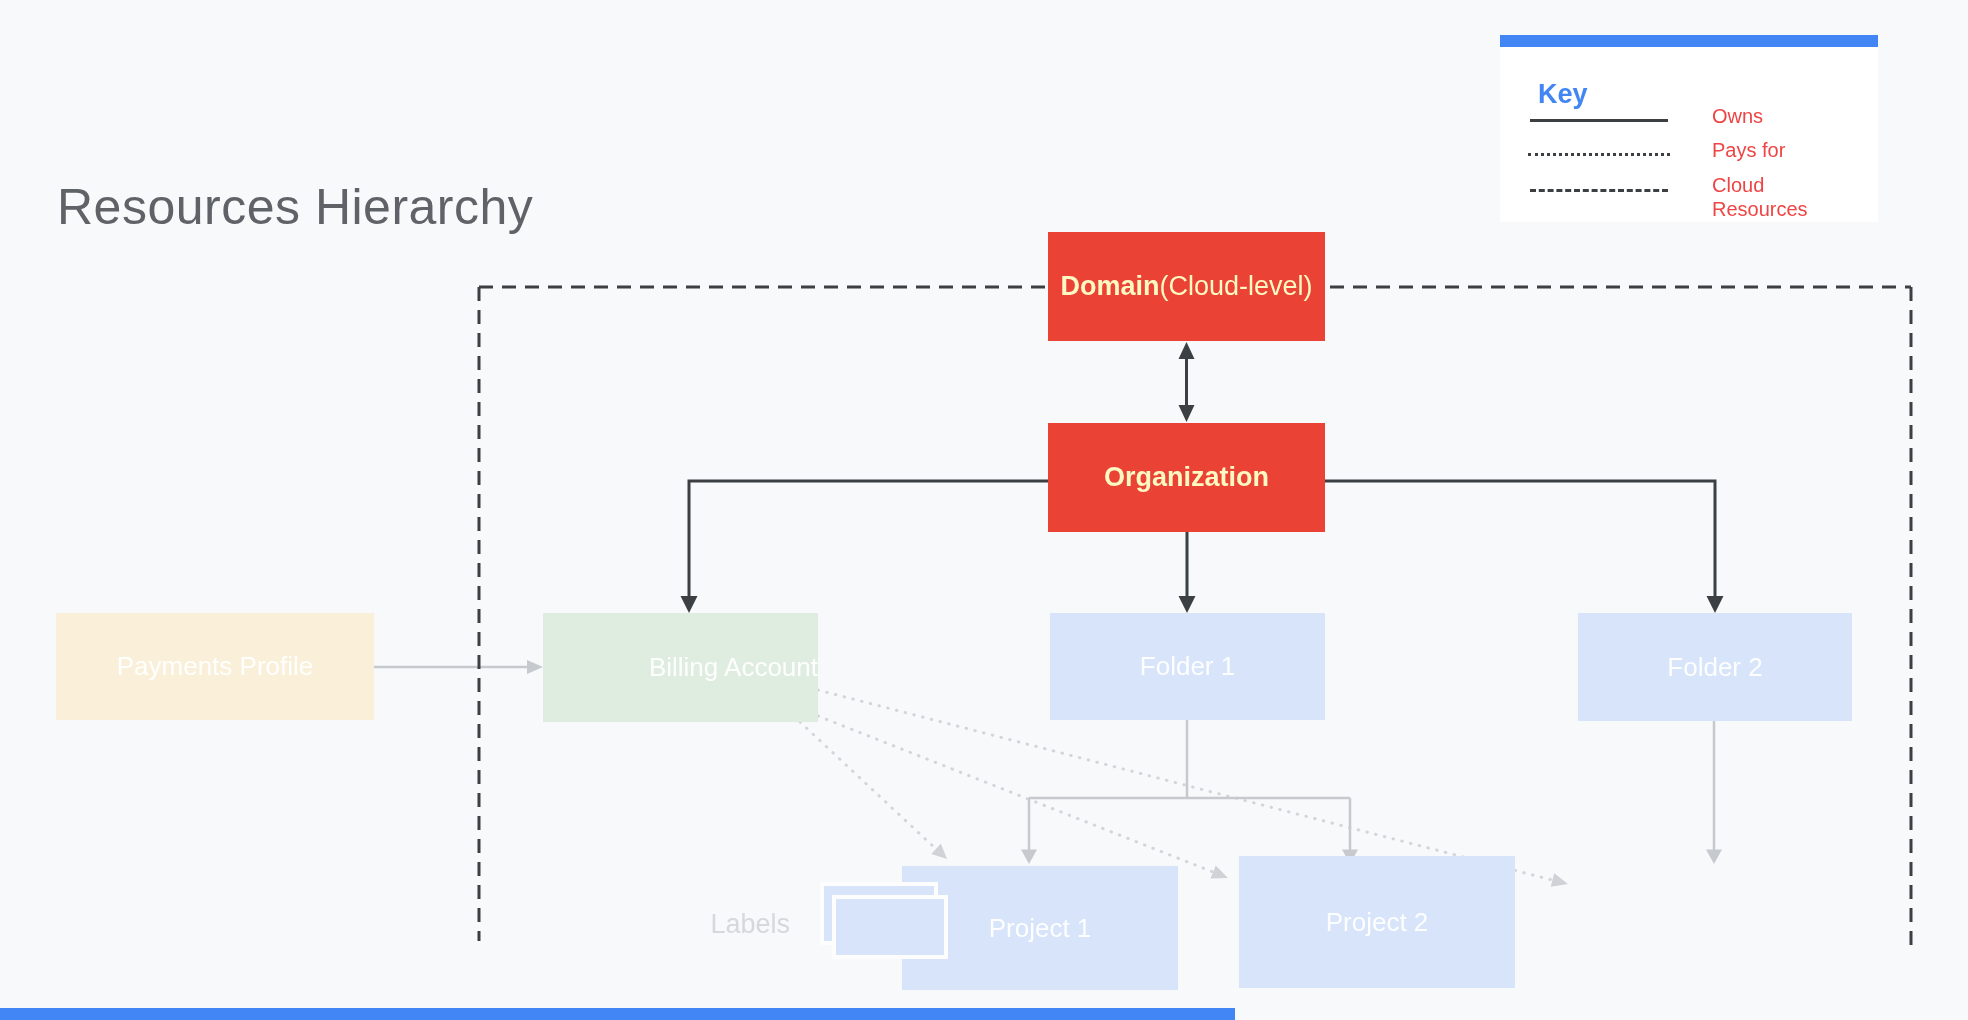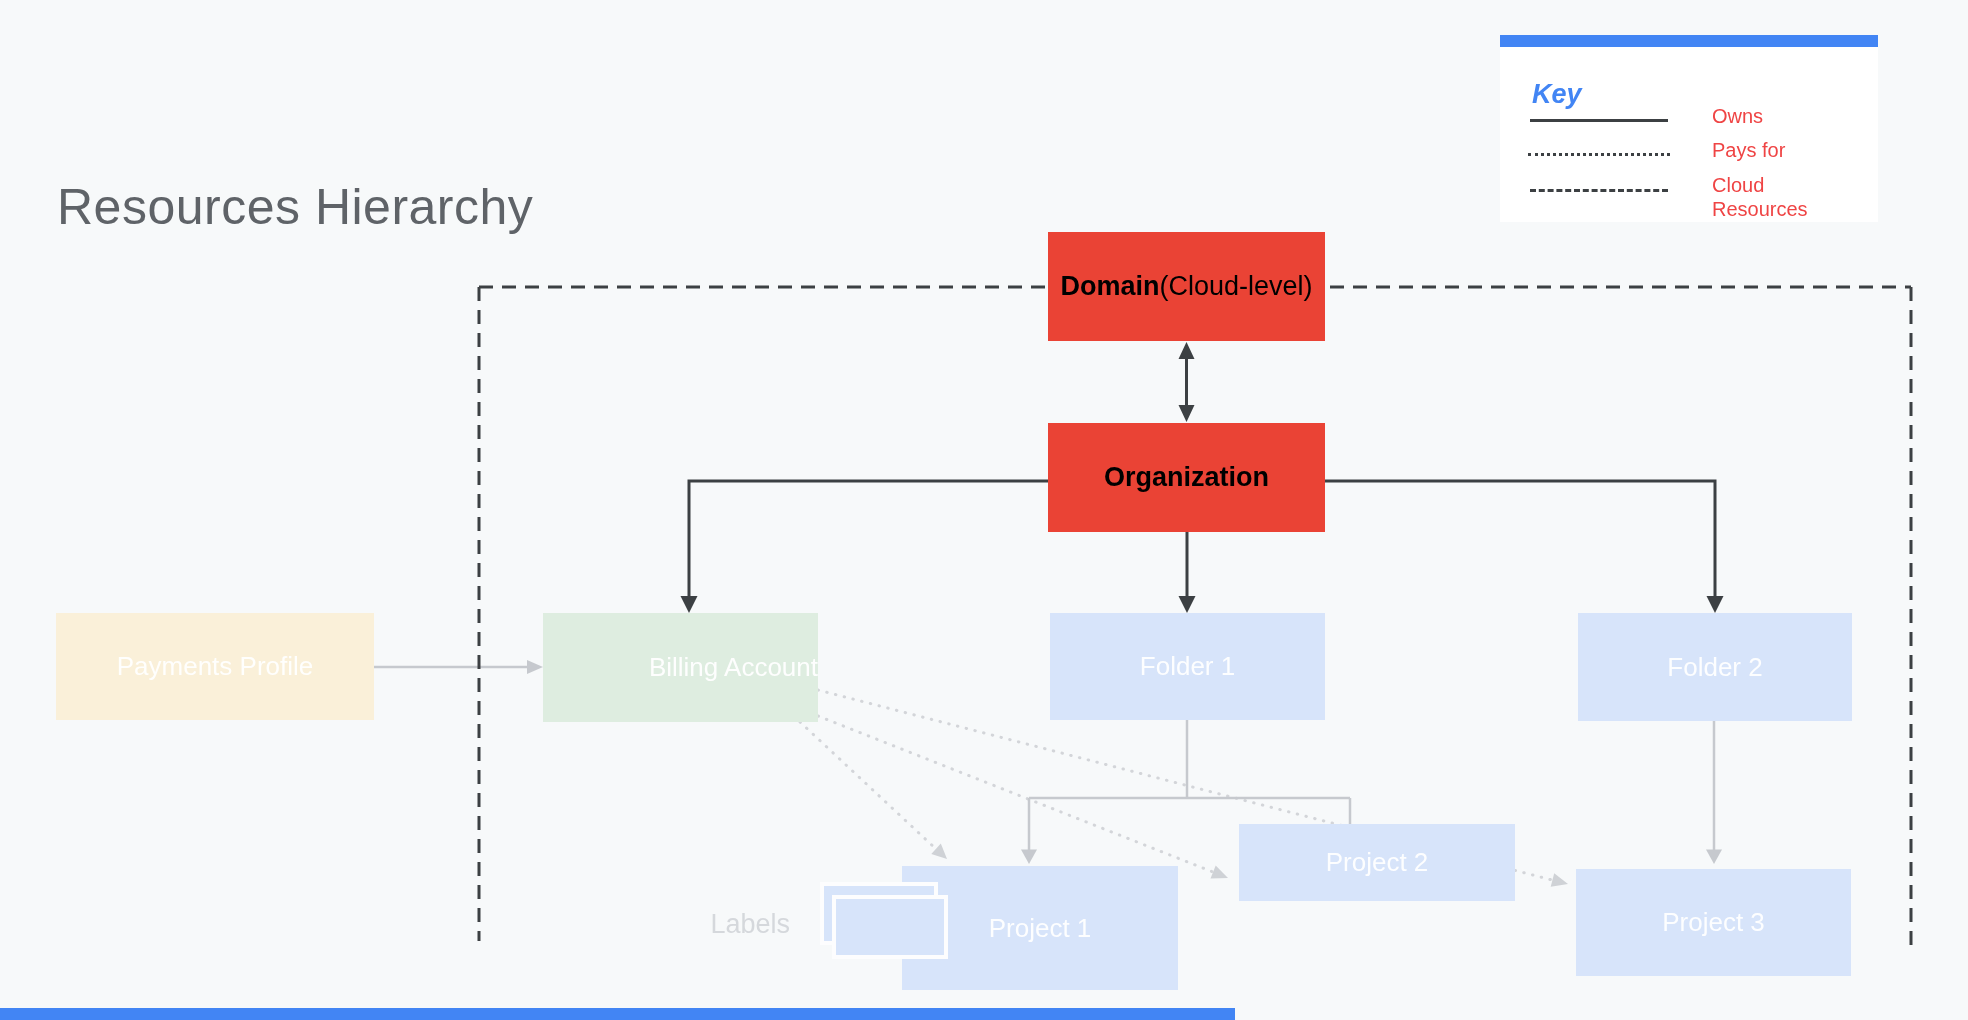--- a/index.html
+++ b/index.html
@@ -6,43 +6,43 @@
   #stage{position:relative;width:1968px;height:1020px;background:#F7F9FA;overflow:hidden;
          font-family:"Liberation Sans",sans-serif;}
   #connectors{position:absolute;left:0;top:0;}
 
   .page-title{position:absolute;left:57px;top:178px;font-size:50px;font-weight:400;
               color:#5F6368;letter-spacing:.5px;}
 
   
   .key-box{position:absolute;left:1500px;top:35px;width:378px;height:187px;background:#ffffff;}
   .key-bar{position:absolute;left:0;top:0;width:100%;height:12px;background:#4285F4;}
-  .key-title{position:absolute;left:32px;top:44px;font-size:27px;font-weight:700;color:#4285F4;font-style:italic;}
+  .key-title{position:absolute;left:38px;top:44px;font-size:27px;font-weight:700;color:#4285F4;}
   .key-sample{position:absolute;height:0;}
   .ks-owns {left:30px;top:84px;width:138px;border-top:3px solid  #3C4043;}
   .ks-pays {left:28px;top:118px;width:142px;border-top:3px dotted #3C4043;}
   .ks-cloud{left:30px;top:154px;width:138px;border-top:3px dashed #3C4043;}
   .key-label{position:absolute;left:212px;font-size:20px;font-weight:400;color:#ef4444;line-height:1.18;}
   .kl-owns{top:70px;} .kl-pays{top:104px;} .kl-cloud{top:139px;width:135px;}
 
   
   .node{position:absolute;display:flex;align-items:center;justify-content:center;
         font-size:26px;color:rgba(255,255,255,.95);text-align:center;}
-  .red{background:#EA4335;color:#000000;font-size:27px;}
+  .red{background:#EA4335;color:#fef9c3;font-size:27px;}
   .blue{background:#D7E4FA;}
   .green{background:#DEEDE0;}
   .cream{background:#FAF0D9;}
   .n-domain {left:1048px;top:232px;width:277px;height:109px;}
   .n-org    {left:1048px;top:423px;width:277px;height:109px;font-weight:700;}
   .n-pay    {left:56px;  top:613px;width:318px;height:107px;}
   .n-bill   {left:543px; top:613px;width:275px;height:109px;justify-content:flex-end;}
   .n-f1     {left:1050px;top:613px;width:275px;height:107px;}
   .n-f2     {left:1578px;top:613px;width:274px;height:108px;}
   .n-p1     {left:902px; top:866px;width:276px;height:124px;}
-  .n-p2     {left:1239px;top:824px;width:276px;height:77px;}
+  .n-p2     {left:1239px;top:856px;width:276px;height:132px;}
   .n-p3     {left:1576px;top:869px;width:275px;height:107px;}
   .bold{font-weight:700;}
 
   .labels-caption{position:absolute;left:655px;top:909px;width:135px;text-align:right;
                   font-size:27px;color:#D5D8DC;}
   .labels-icon{position:absolute;left:820px;top:882px;width:135px;height:82px;}
   .card{position:absolute;background:#D7E4FA;border:4px solid #FDFDFE;}
   .card-back {left:0;top:0;width:110px;height:55px;}
   .card-front{left:12px;top:13px;width:108px;height:56px;}
 
@@ -131,23 +131,20 @@
   </div>
   <div class="node blue n-f2">
     <span>Folder 2</span>
   </div>
   <div class="node blue n-p1">
     <span>Project 1</span>
   </div>
   <div class="node blue n-p2">
     <span>Project 2</span>
   </div>
-  <div class="node blue n-p3">
-    <span>Project 3</span>
-  </div>
 
   <div class="labels-caption">Labels</div>
   <div class="labels-icon">
     <div class="card card-back"></div>
     <div class="card card-front"></div>
   </div>
 
   <div class="bottom-bar"></div>
 </div>
 

